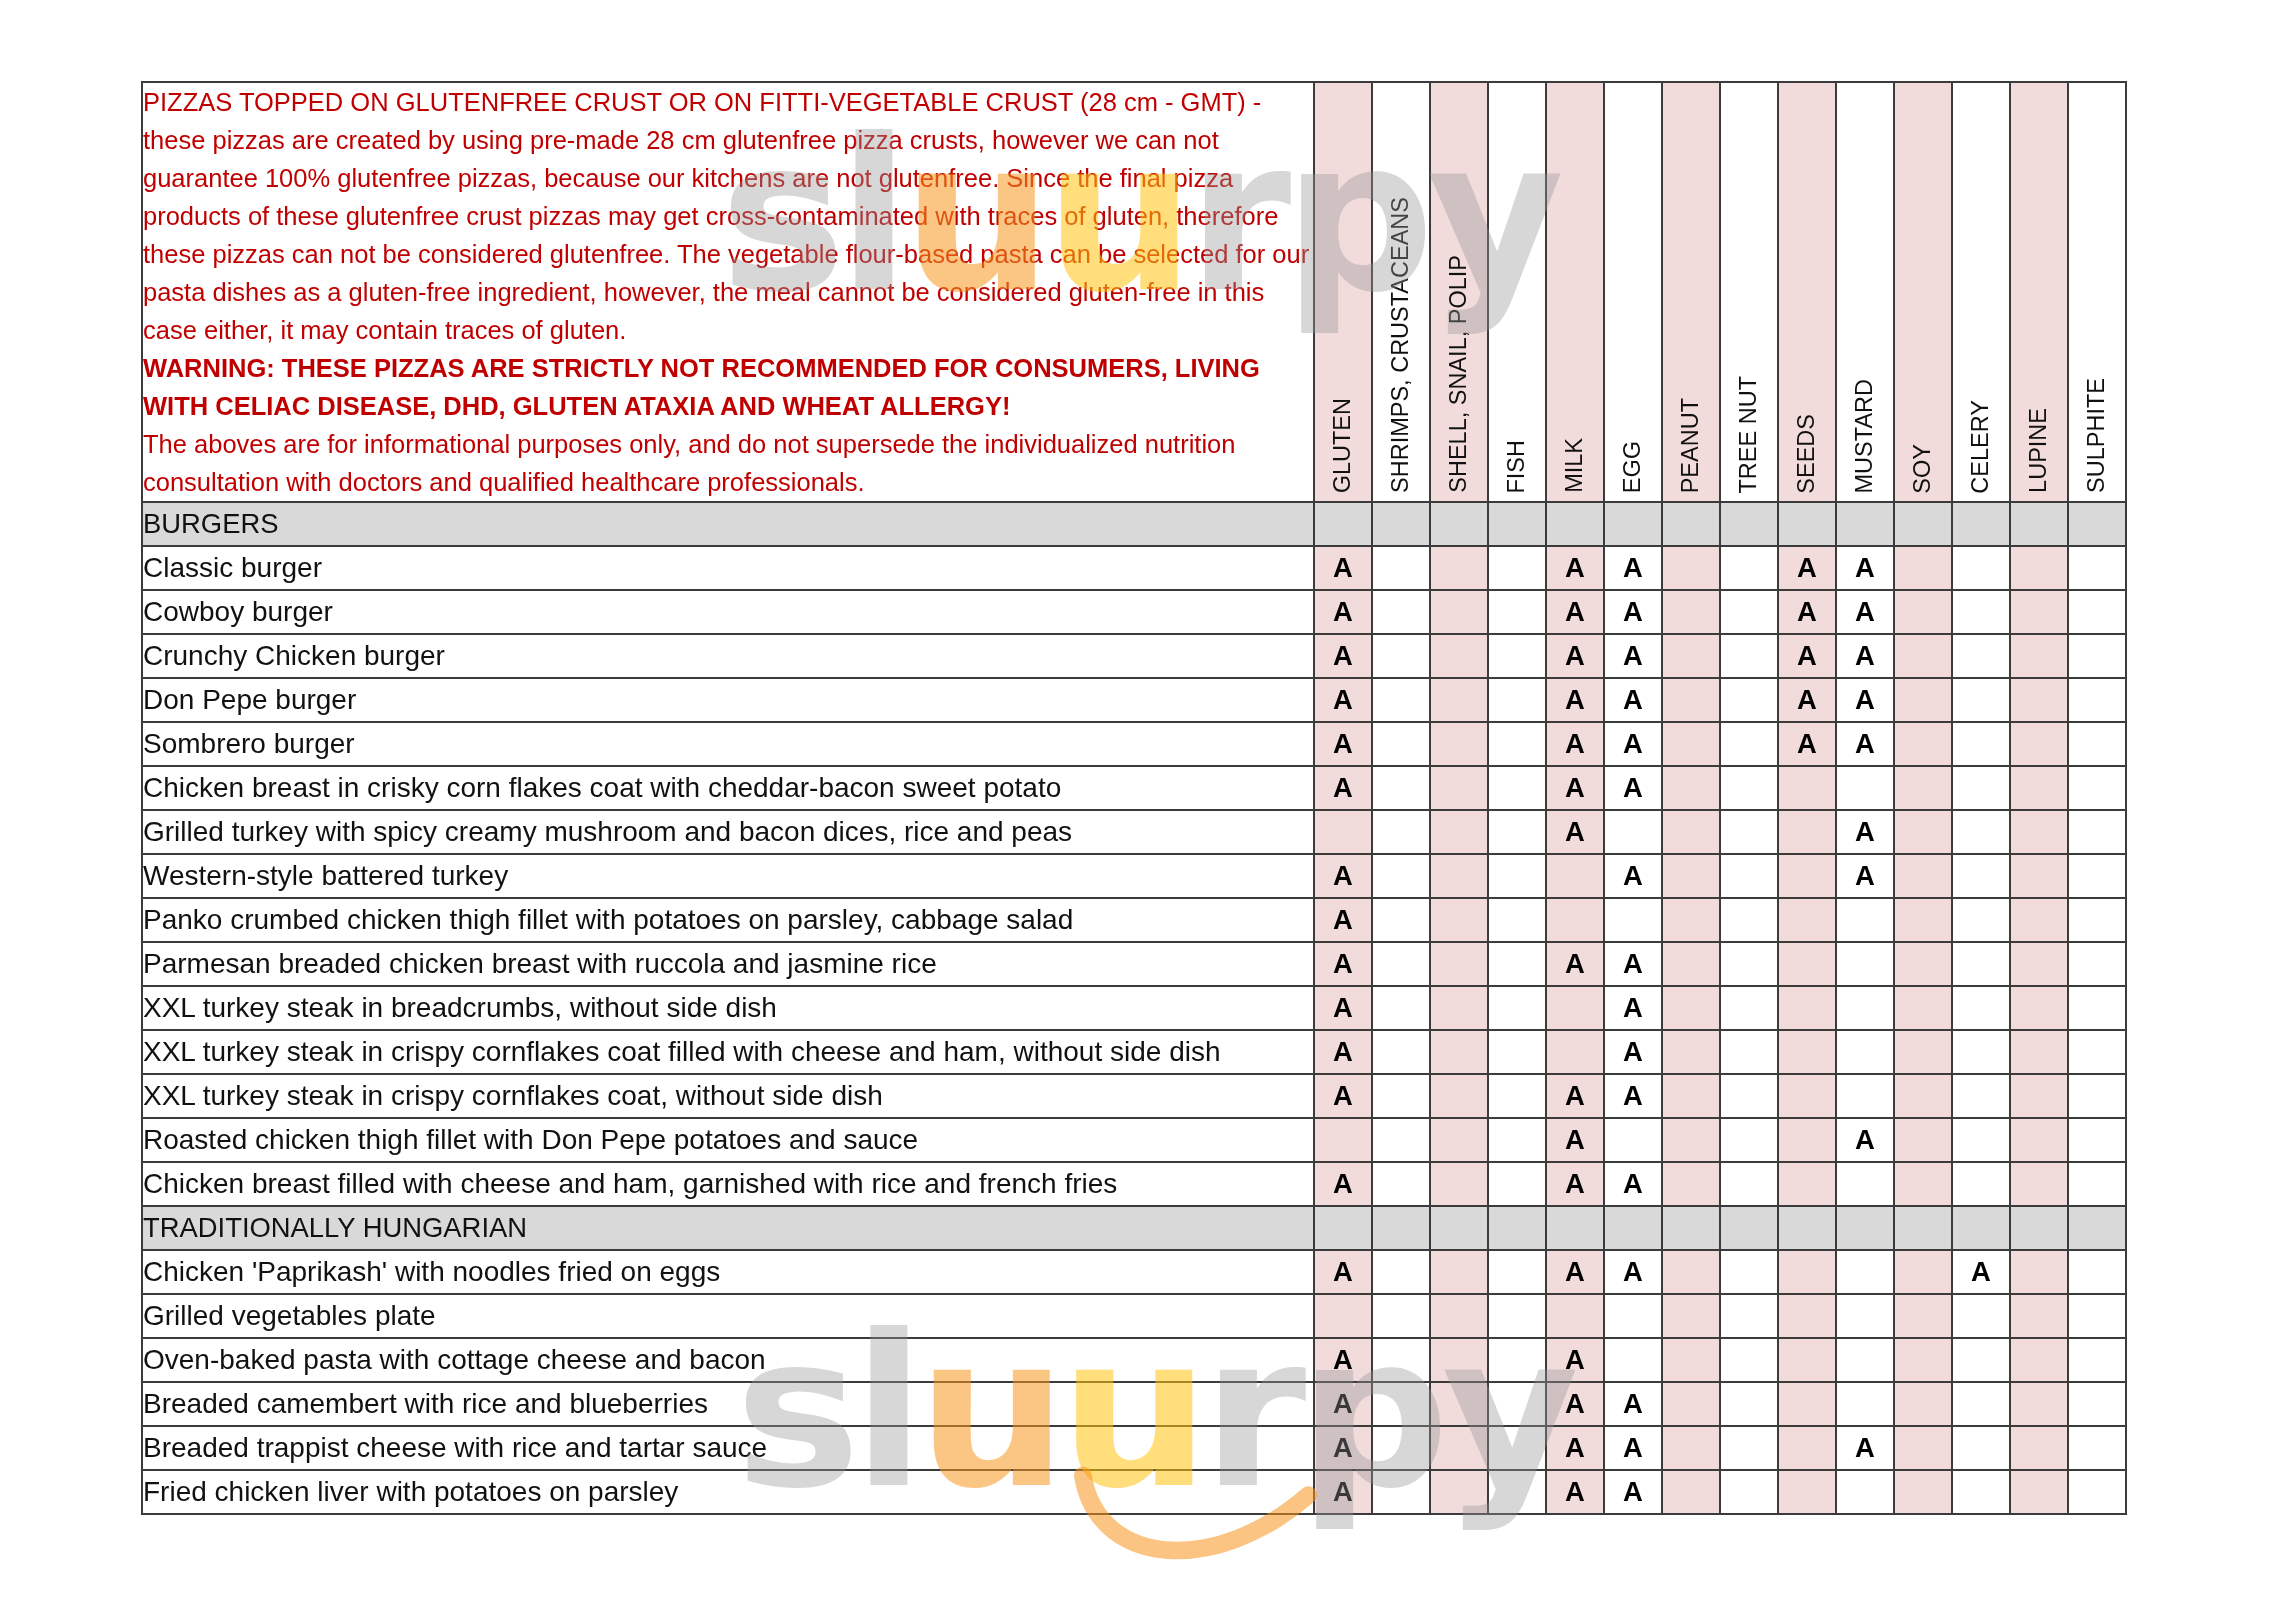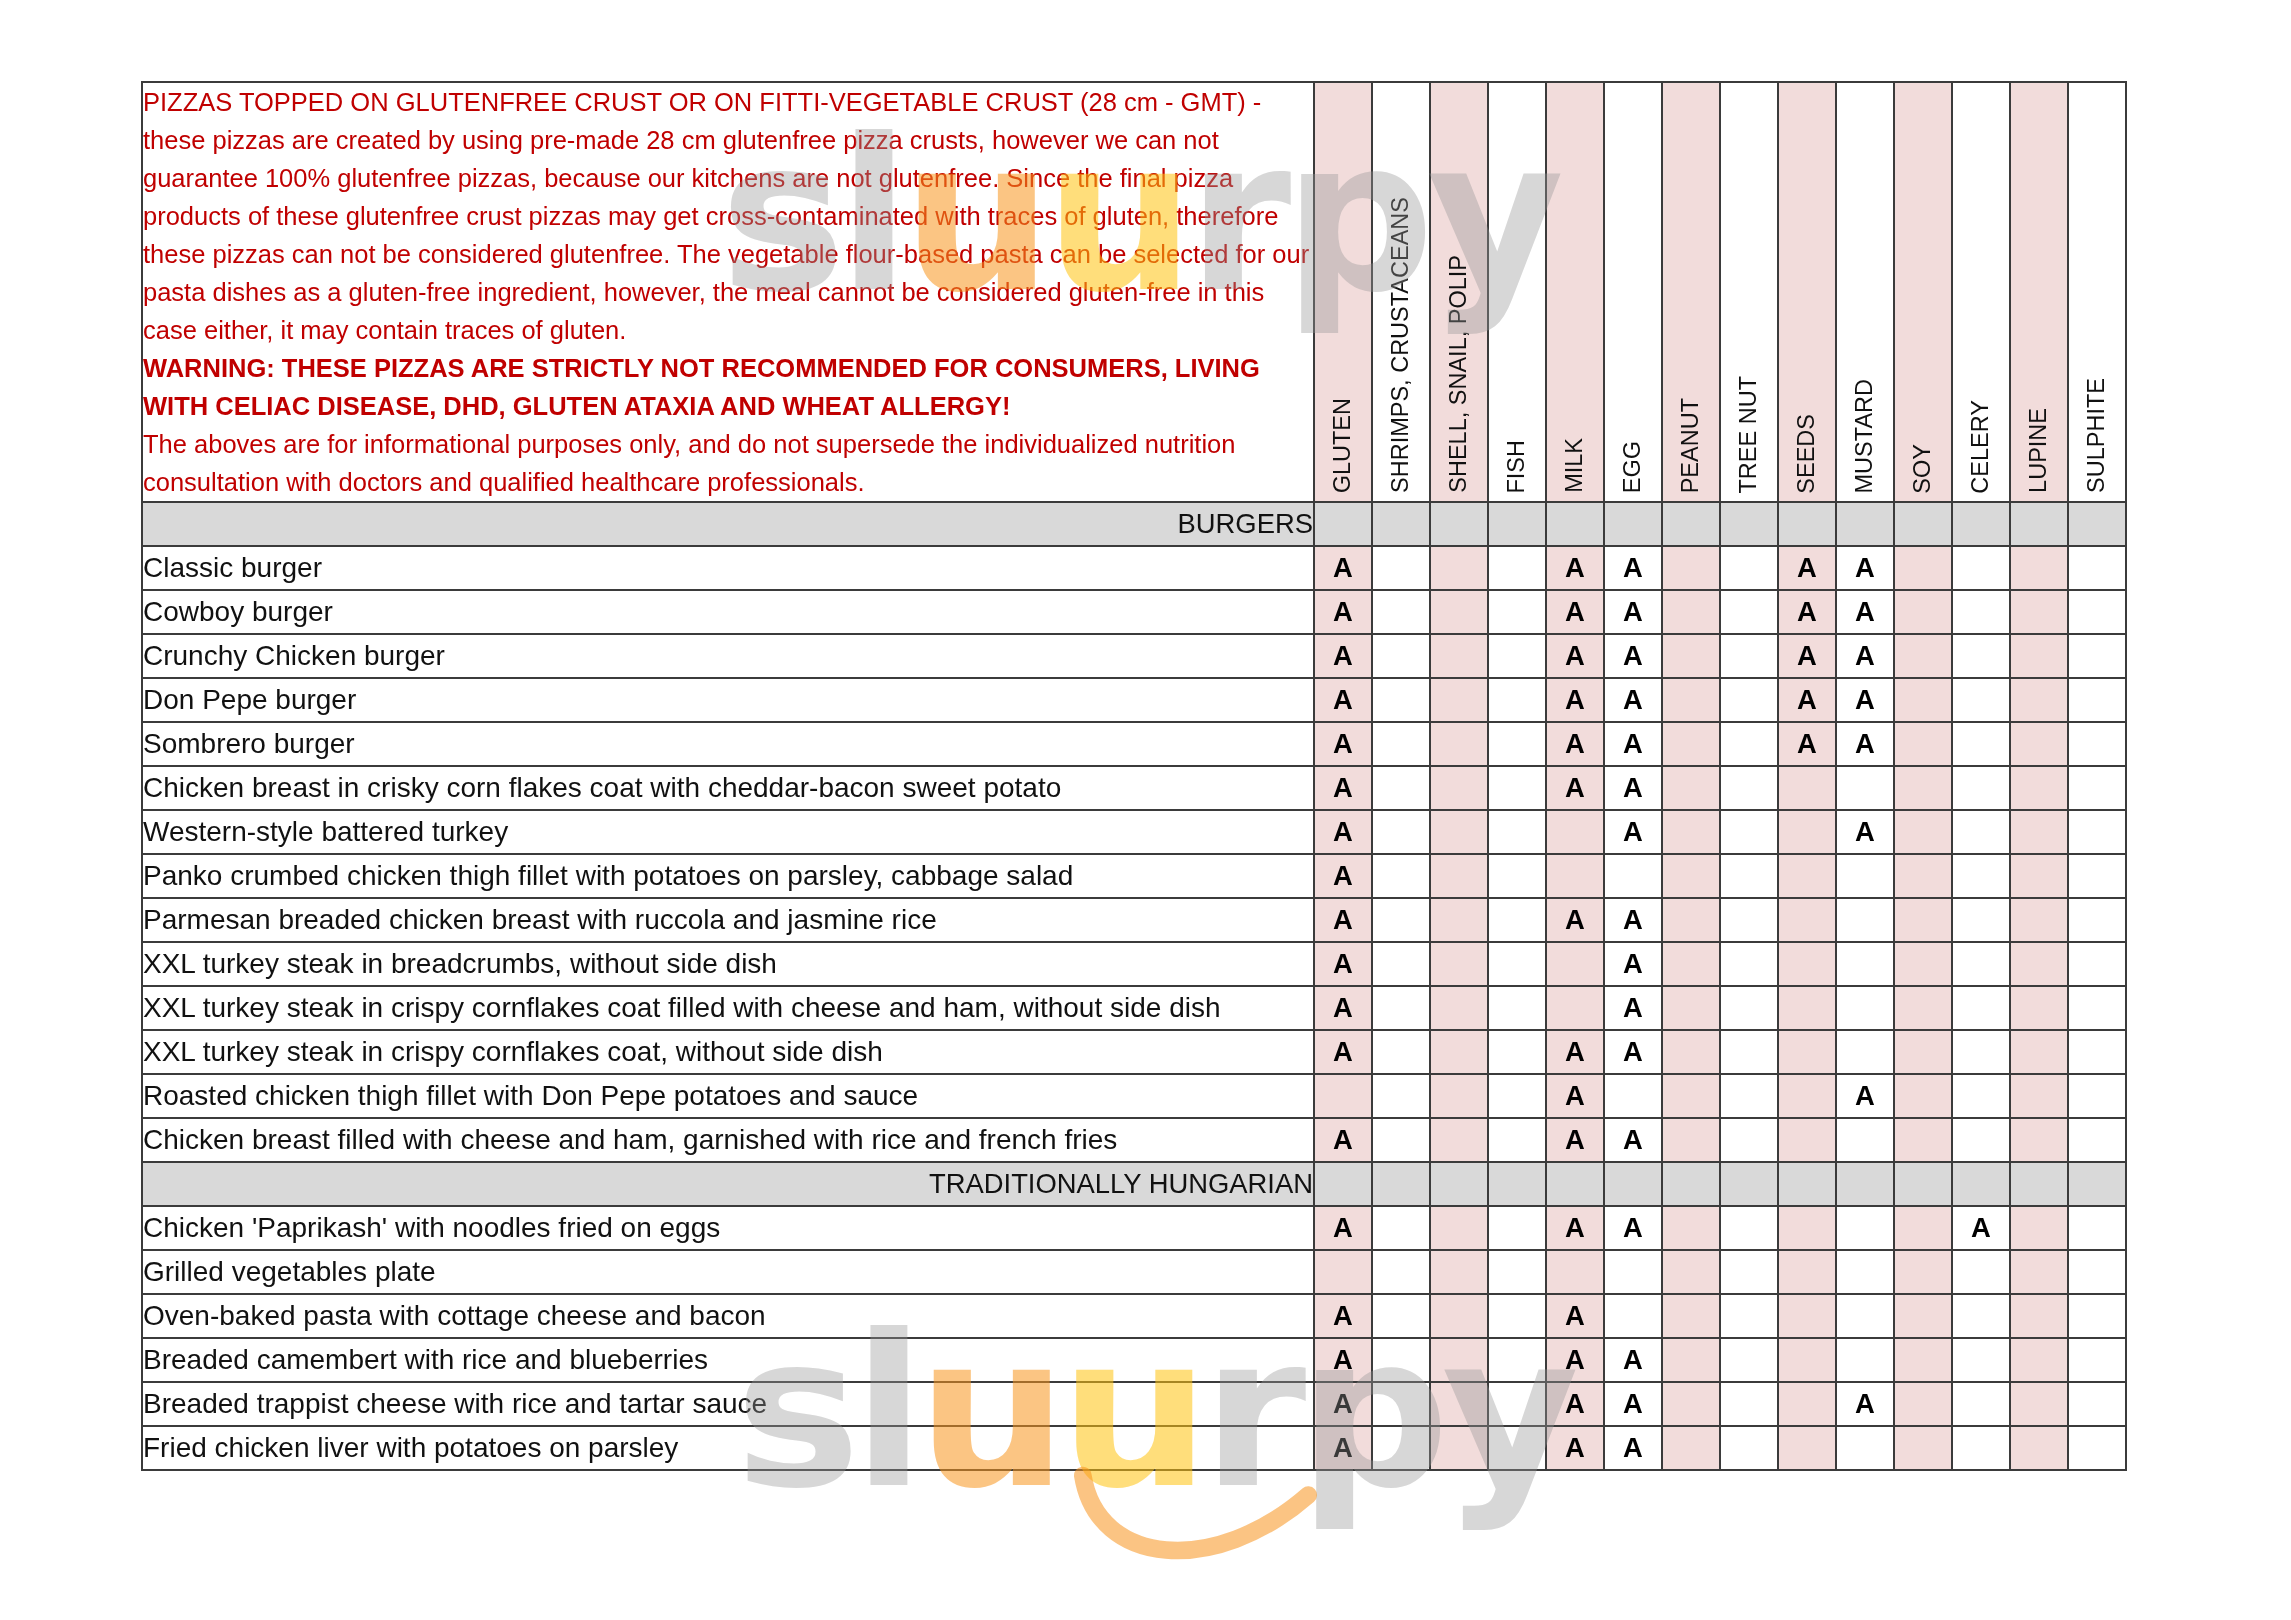--- a/index.html
+++ b/index.html
@@ -55,21 +55,21 @@
   .vert {
     writing-mode: vertical-rl;
     transform: rotate(180deg);
     margin: 0 auto 7.8px auto;
     font-size: 23.5px;
     color: #111111;
     white-space: nowrap;
     line-height: 1;
   }
 
-  .section-row td { background: #d9d9d9; text-align: right; }
+  .section-row td { background: #d9d9d9; }
   .section-name {
     font-size: 27.4px;
     color: #111111;
     padding-left: 9.8px;
     white-space: nowrap;
     overflow: hidden;
   }
   .dish-name {
     font-size: 28px;
     color: #111111;
@@ -300,20 +300,37 @@
         <td class="mark-cell pink"></td>
         <td class="mark-cell"></td>
         <td class="mark-cell pink"></td>
         <td class="mark-cell"></td>
         <td class="mark-cell pink"></td>
         <td class="mark-cell"></td>
         <td class="mark-cell pink"></td>
         <td class="mark-cell"></td>
       </tr>
       <tr class="dish-row">
+        <td class="dish-name">Grilled turkey with spicy creamy mushroom and bacon dices, rice and peas</td>
+        <td class="mark-cell pink"></td>
+        <td class="mark-cell"></td>
+        <td class="mark-cell pink"></td>
+        <td class="mark-cell"></td>
+        <td class="mark-cell pink">A</td>
+        <td class="mark-cell"></td>
+        <td class="mark-cell pink"></td>
+        <td class="mark-cell"></td>
+        <td class="mark-cell pink"></td>
+        <td class="mark-cell">A</td>
+        <td class="mark-cell pink"></td>
+        <td class="mark-cell"></td>
+        <td class="mark-cell pink"></td>
+        <td class="mark-cell"></td>
+      </tr>
+      <tr class="dish-row">
         <td class="dish-name">Western-style battered turkey</td>
         <td class="mark-cell pink">A</td>
         <td class="mark-cell"></td>
         <td class="mark-cell pink"></td>
         <td class="mark-cell"></td>
         <td class="mark-cell pink"></td>
         <td class="mark-cell">A</td>
         <td class="mark-cell pink"></td>
         <td class="mark-cell"></td>
         <td class="mark-cell pink"></td>

